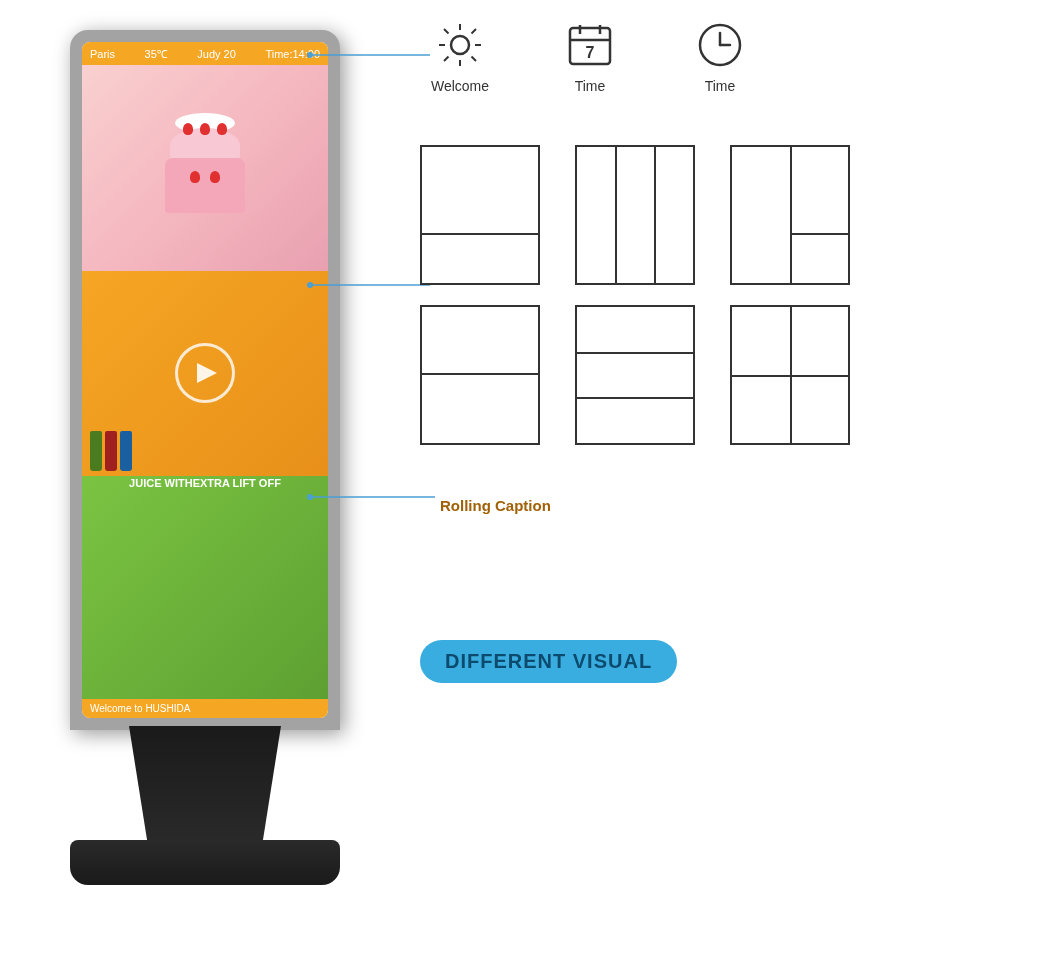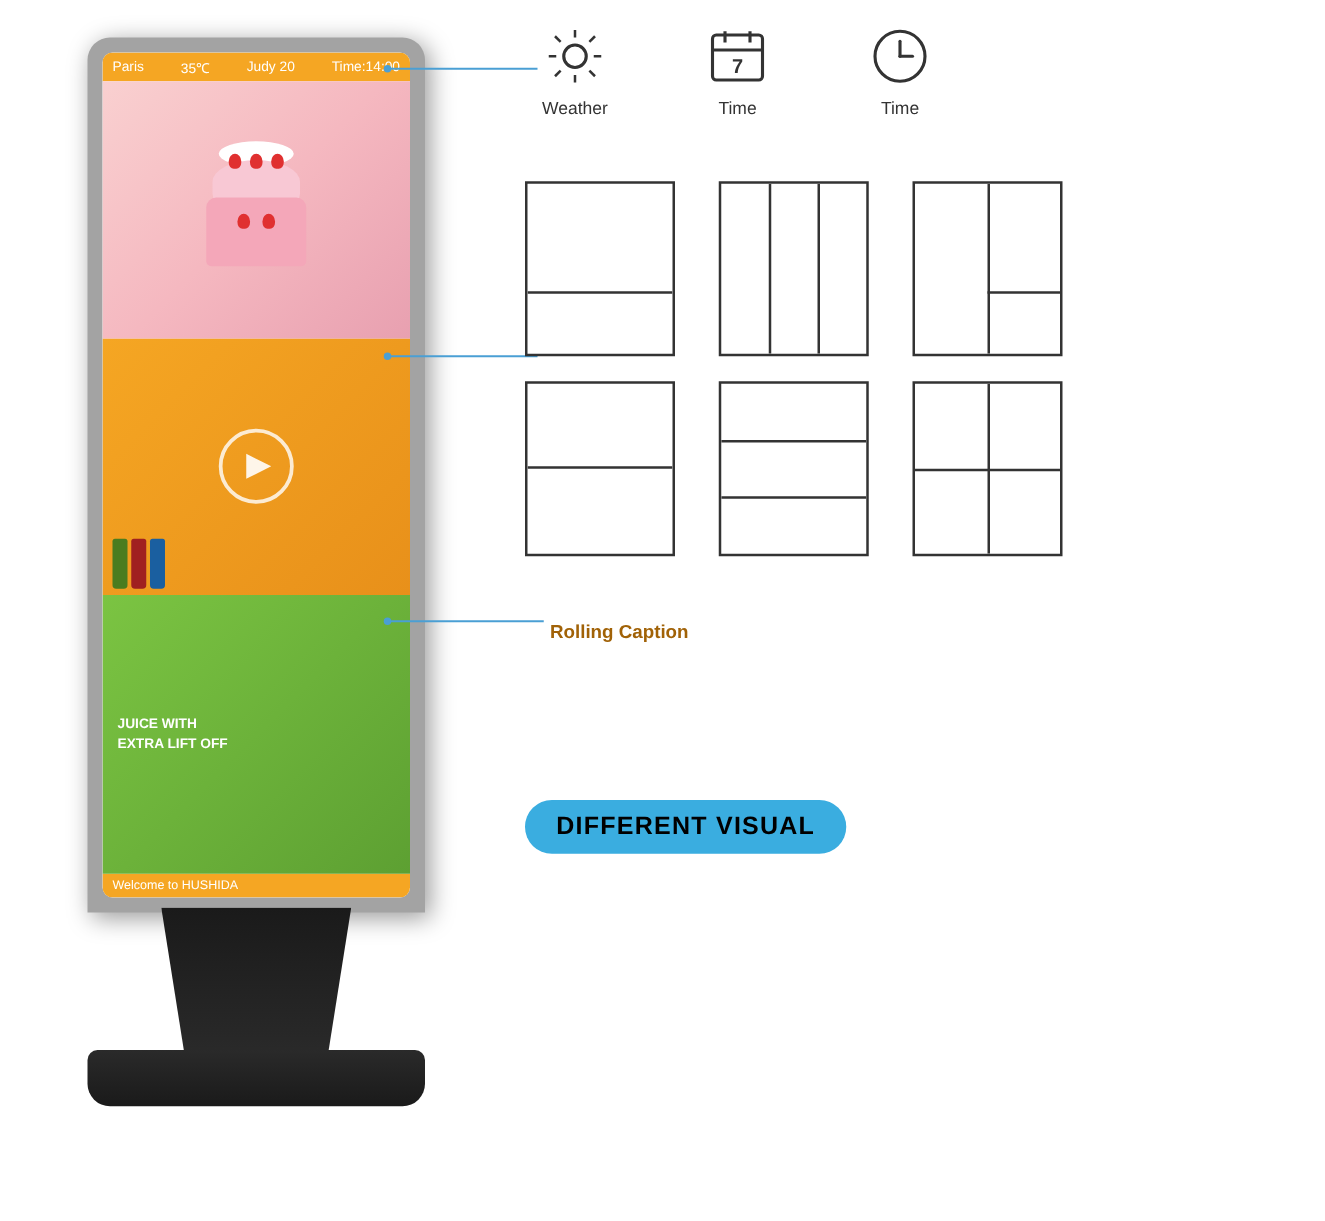--- a/index.html
+++ b/index.html
@@ -163,21 +163,21 @@
     }
     .b1 { background: #4a7c1f; }
     .b2 { background: #a02020; }
     .b3 { background: #1a5fa0; }
 
     
     .slide-juicead {
       flex: 1.3;
       background: linear-gradient(135deg, #7bc442 0%, #5da032 100%);
       display: flex;
-      flex-direction: column;
+      flex-direction: row;
       align-items: flex-start;
       justify-content: center;
       padding: 0 12px;
       position: relative;
     }
     .slide-juicead .ad-title {
       color: #fff;
       font-size: 11px;
       font-weight: bold;
       line-height: 1.4;
@@ -363,21 +363,21 @@
     
     .bottom-section {
       position: absolute;
       top: 640px;
       left: 420px;
       width: 600px;
     }
     .badge-different-visual {
       display: inline-block;
       background: #3aade0;
-      color: #000000;
+      color: #0c4a6e;
       font-size: 20px;
       font-weight: bold;
       padding: 10px 25px;
       border-radius: 30px;
       letter-spacing: 1px;
       margin-bottom: 24px;
     }
     .description-text {
       font-size: 16px;
       color: #444;
@@ -470,21 +470,21 @@
         <line x1="25" y1="4" x2="25" y2="10" stroke="#333" stroke-width="2"></line>
         <line x1="25" y1="40" x2="25" y2="46" stroke="#333" stroke-width="2"></line>
         <line x1="4" y1="25" x2="10" y2="25" stroke="#333" stroke-width="2"></line>
         <line x1="40" y1="25" x2="46" y2="25" stroke="#333" stroke-width="2"></line>
         <line x1="9" y1="9" x2="13.5" y2="13.5" stroke="#333" stroke-width="2"></line>
         <line x1="36.5" y1="36.5" x2="41" y2="41" stroke="#333" stroke-width="2"></line>
         <line x1="41" y1="9" x2="36.5" y2="13.5" stroke="#333" stroke-width="2"></line>
         <line x1="9" y1="41" x2="13.5" y2="36.5" stroke="#333" stroke-width="2"></line>
       </svg>
     </div>
-    <span class="icon-label">Weather</span>
+    <span class="icon-label">Welcome</span>
   </div>
 
 
   <div class="icon-item">
     <div class="icon-svg">
       <svg viewBox="0 0 50 50" width="50" height="50">
         <rect x="5" y="8" width="40" height="36" rx="3" fill="none" stroke="#333" stroke-width="2.5"></rect>
         <line x1="5" y1="20" x2="45" y2="20" stroke="#333" stroke-width="2.5"></line>
         <line x1="15" y1="5" x2="15" y2="14" stroke="#333" stroke-width="2.5"></line>
         <line x1="35" y1="5" x2="35" y2="14" stroke="#333" stroke-width="2.5"></line>

